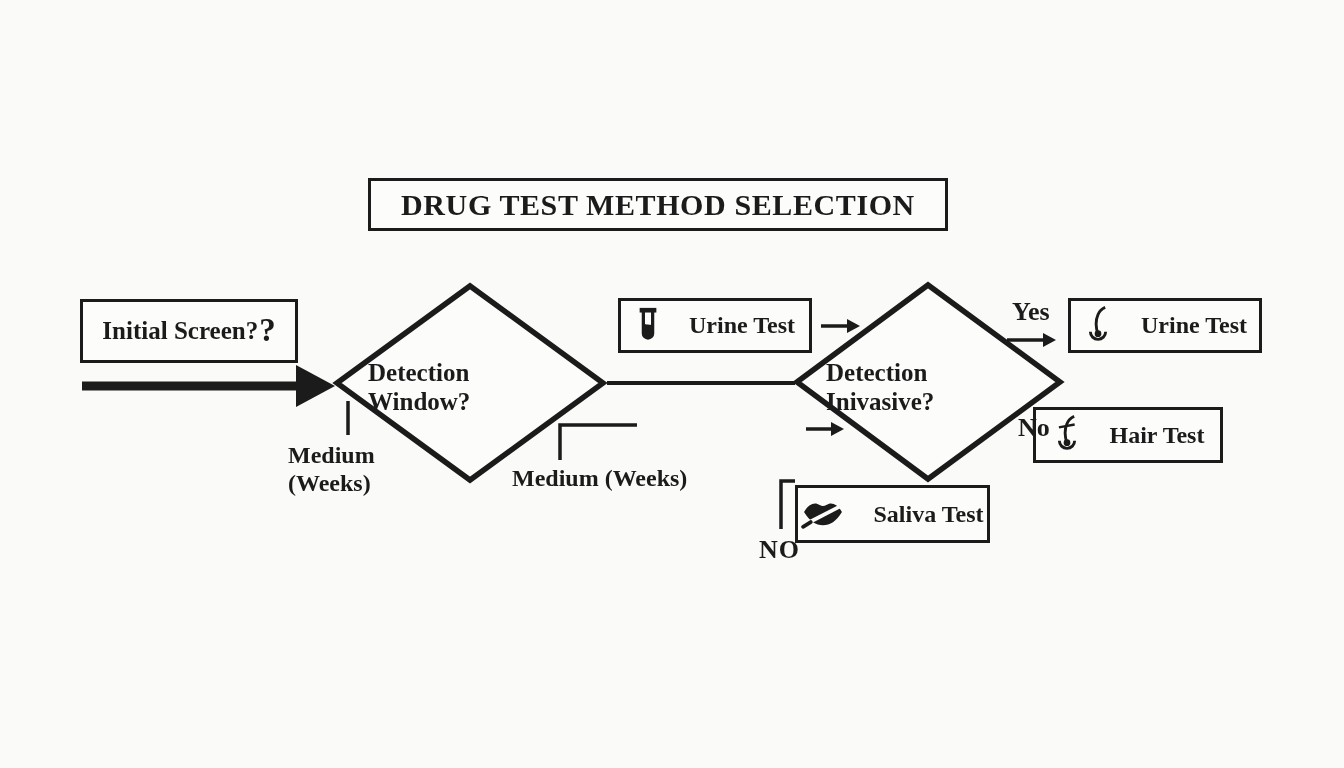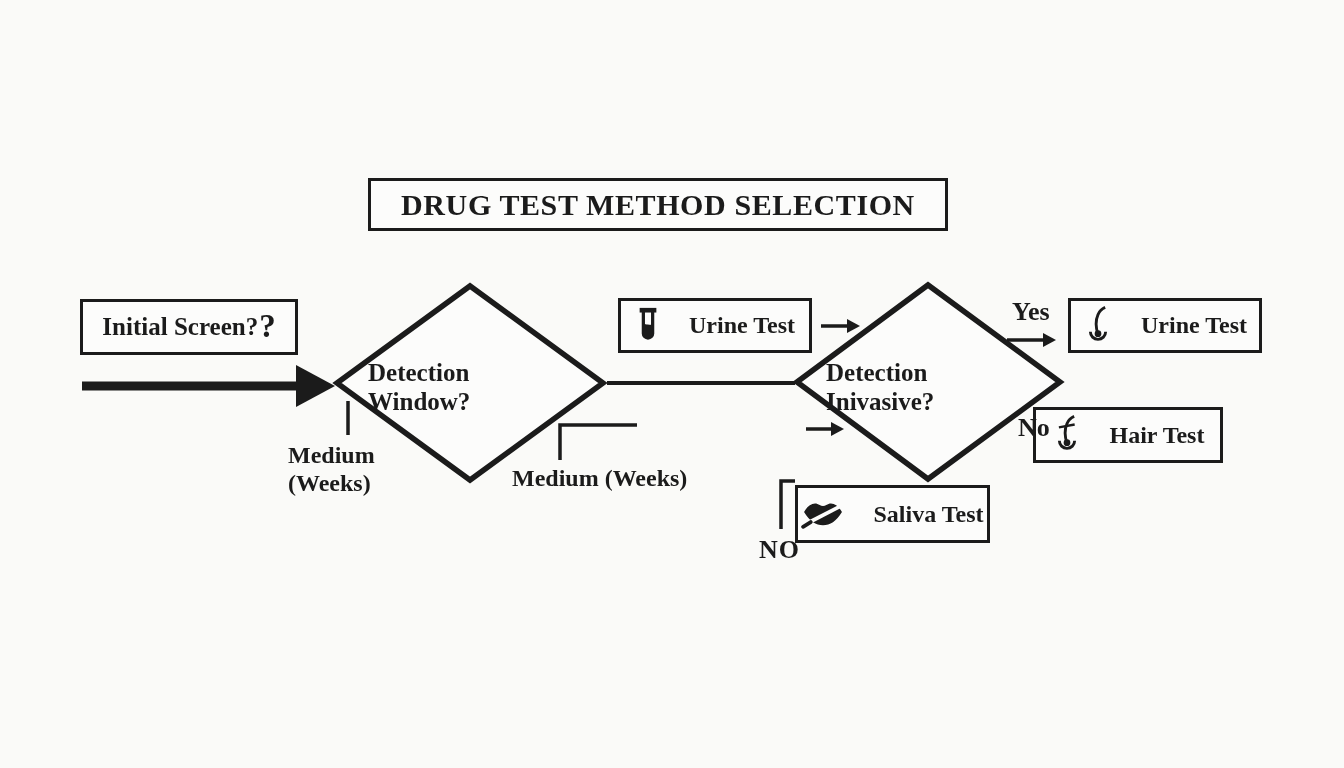--- a/index.html
+++ b/index.html
@@ -28,21 +28,21 @@
     justify-content: center;
     z-index: 2;
   }
   .title-box {
     left: 368px; top: 170px; width: 580px; height: 53px;
     font-size: 30px; font-weight: 700; letter-spacing: 0.6px;
   }
   .node { gap: 28px; font-weight: 700; }
   .node .t { white-space: nowrap; }
 
-  .initial-box { left: 80px; top: 291px; width: 218px; height: 56px; font-size: 25px; gap: 1px; }
+  .initial-box { left: 80px; top: 291px; width: 218px; height: 64px; font-size: 25px; gap: 1px; }
   .initial-box .bigq { font-size: 33px; font-weight: 800; line-height: 1; position: relative; top: -1px; }
 
   .urine-top-box   { left: 618px;  top: 290px; width: 194px; height: 55px; font-size: 24px; }
   .urine-right-box { left: 1068px; top: 290px; width: 194px; height: 55px; font-size: 24px; }
   .hair-box        { left: 1033px; top: 399px; width: 190px; height: 56px; font-size: 24px; }
   .saliva-box      { left: 795px;  top: 477px; width: 195px; height: 58px; font-size: 24px; }
 
   .icon { display: inline-flex; align-items: center; justify-content: center; }
 
   .dtext {

